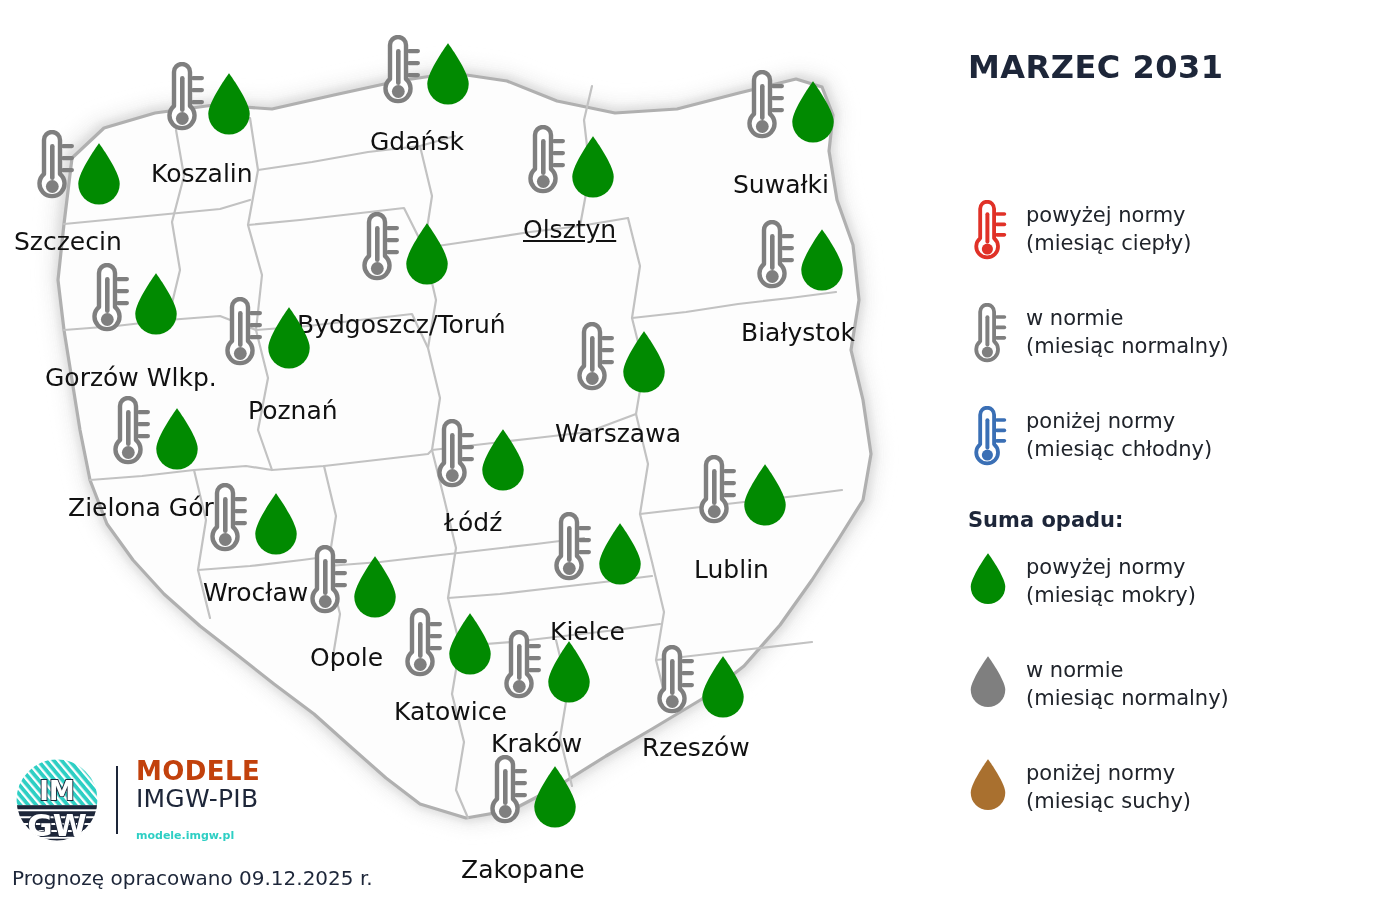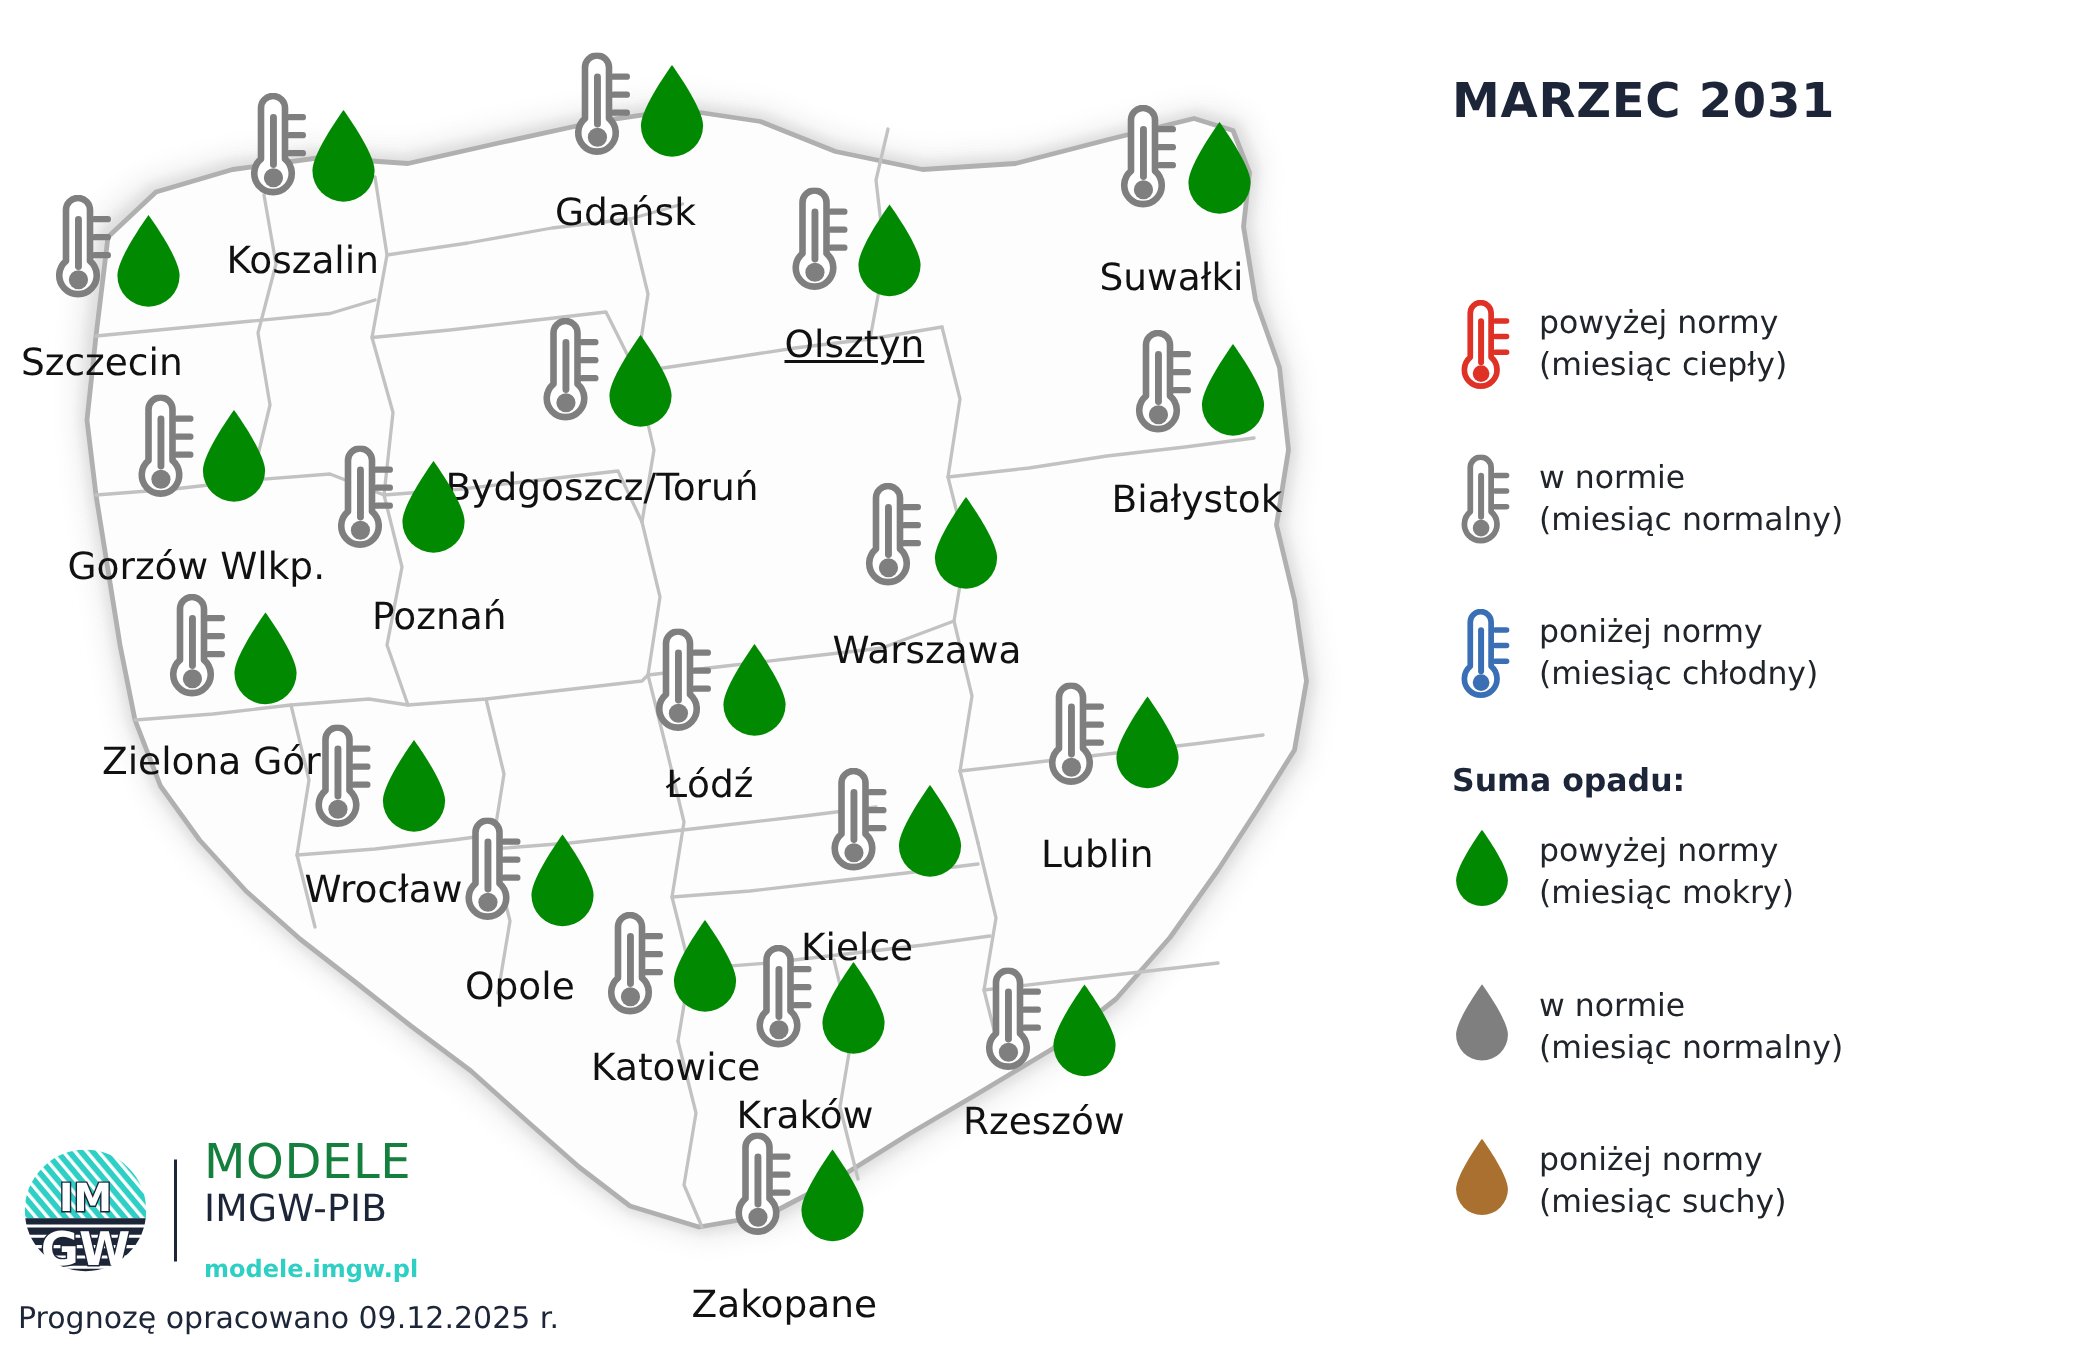--- a/index.html
+++ b/index.html
@@ -44,23 +44,23 @@
     padding-left:6px;padding-top:2px;
     font-family:"DejaVu Sans","Liberation Sans",sans-serif;
   }
   .legend-txt span{display:block;}
 
   
   #logo-block{position:absolute;left:14px;top:757px;display:flex;align-items:center;}
   #logo-mark{width:86px;height:86px;flex:0 0 86px;}
   #logo-div{width:2px;height:68px;background:#1d2639;margin:0 18px 0 16px;}
   #logo-text{display:flex;flex-direction:column;justify-content:center;}
-  #logo-l1{font-size:32px;font-weight:normal;color:#15803d;line-height:1.08;letter-spacing:.4px;}
+  #logo-l1{font-size:26px;font-weight:bold;color:#c2410c;line-height:1.08;letter-spacing:.4px;}
   #logo-l2{font-size:25px;color:#1d2639;line-height:1.12;letter-spacing:.2px;}
-  #logo-l3{font-size:16px;font-weight:bold;color:#2ecfc4;line-height:1.3;margin-top:16px;}
+  #logo-l3{font-size:11px;font-weight:bold;color:#2ecfc4;line-height:1.3;margin-top:16px;}
   #footer-left{position:absolute;left:12px;top:866px;font-size:20px;color:#1d2639;}
   #footer-right{position:absolute;left:968px;top:866px;font-size:20px;color:#1d2639;}
 </style>
 </head>
 <body>
 
 <div id="root">
 
   <div id="map-panel">
 
@@ -298,21 +298,21 @@
             <path d="M14 10 a8 8 0 0 1 16 0 L30 44 a12.5 12.5 0 1 1 -16 0 Z" fill="#ffffff" stroke="#7f7f7f" stroke-width="4.4" stroke-linejoin="round"></path>
             <rect x="20" y="14" width="4.6" height="36" rx="2.3" fill="#7f7f7f"></rect>
             <circle cx="22.3" cy="56.5" r="6.4" fill="#7f7f7f"></circle>
             <rect x="31" y="14" width="13" height="4.2" rx="2.1" fill="#7f7f7f"></rect>
             <rect x="31" y="26" width="13" height="4.2" rx="2.1" fill="#7f7f7f"></rect>
             <rect x="31" y="38" width="13" height="4.2" rx="2.1" fill="#7f7f7f"></rect>
           </svg></div>
         <div class="drop" style="left: 596px; top: 522px;"><svg viewBox="0 0 44 60" width="48" height="66">
             <path d="M22 1 C22 1 41 27 41 38 A19 19 0 0 1 3 38 C3 27 22 1 22 1 Z" fill="#018a01"></path>
           </svg></div>
-        <div class="city-label" style="left: 534px; top: 617px;">Kielce</div>
+        <div class="city-label" style="left: 550px; top: 617px;">Kielce</div>
         <div class="thermo" style="left: 303px; top: 545px;"><svg viewBox="0 0 46 76" width="46" height="76">
             <path d="M14 10 a8 8 0 0 1 16 0 L30 44 a12.5 12.5 0 1 1 -16 0 Z" fill="#ffffff" stroke="#7f7f7f" stroke-width="4.4" stroke-linejoin="round"></path>
             <rect x="20" y="14" width="4.6" height="36" rx="2.3" fill="#7f7f7f"></rect>
             <circle cx="22.3" cy="56.5" r="6.4" fill="#7f7f7f"></circle>
             <rect x="31" y="14" width="13" height="4.2" rx="2.1" fill="#7f7f7f"></rect>
             <rect x="31" y="26" width="13" height="4.2" rx="2.1" fill="#7f7f7f"></rect>
             <rect x="31" y="38" width="13" height="4.2" rx="2.1" fill="#7f7f7f"></rect>
           </svg></div>
         <div class="drop" style="left: 351px; top: 555px;"><svg viewBox="0 0 44 60" width="48" height="66">
             <path d="M22 1 C22 1 41 27 41 38 A19 19 0 0 1 3 38 C3 27 22 1 22 1 Z" fill="#018a01"></path>

